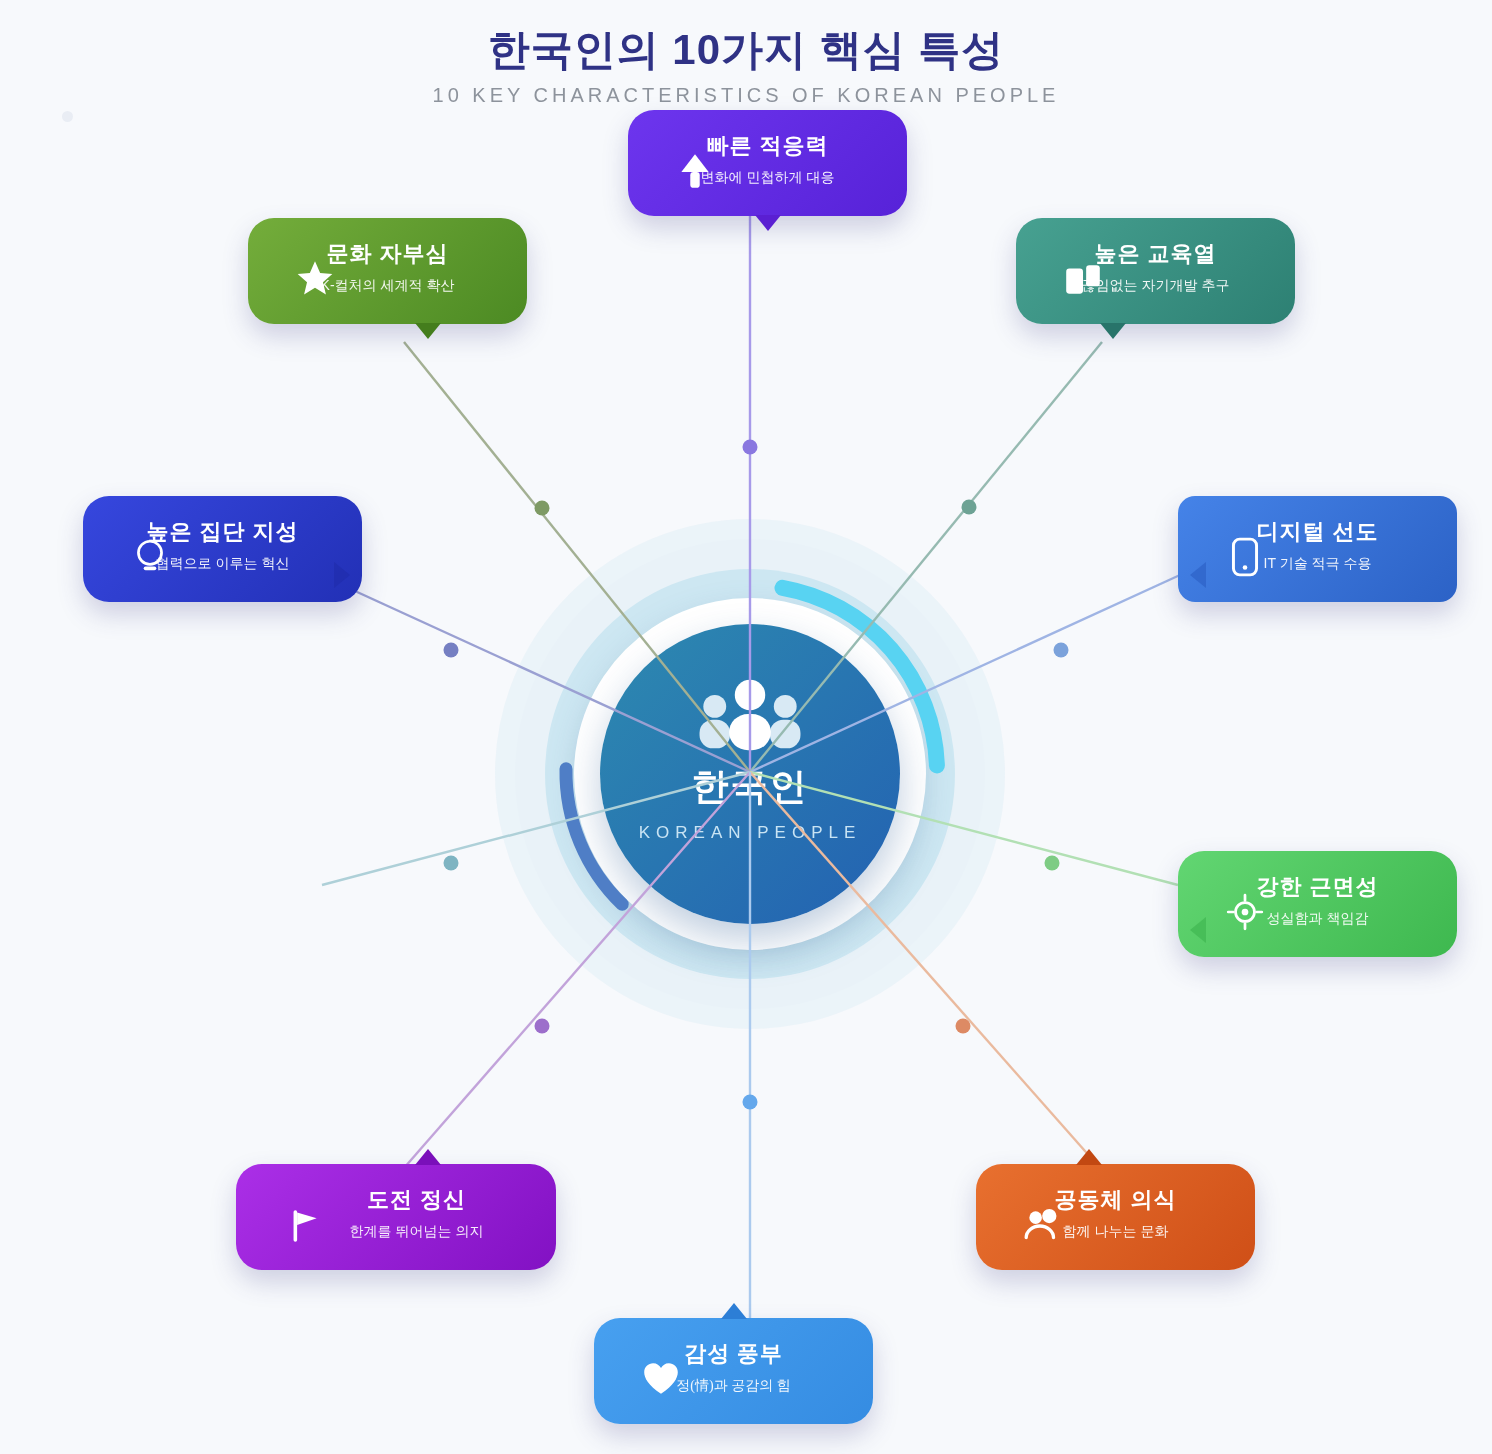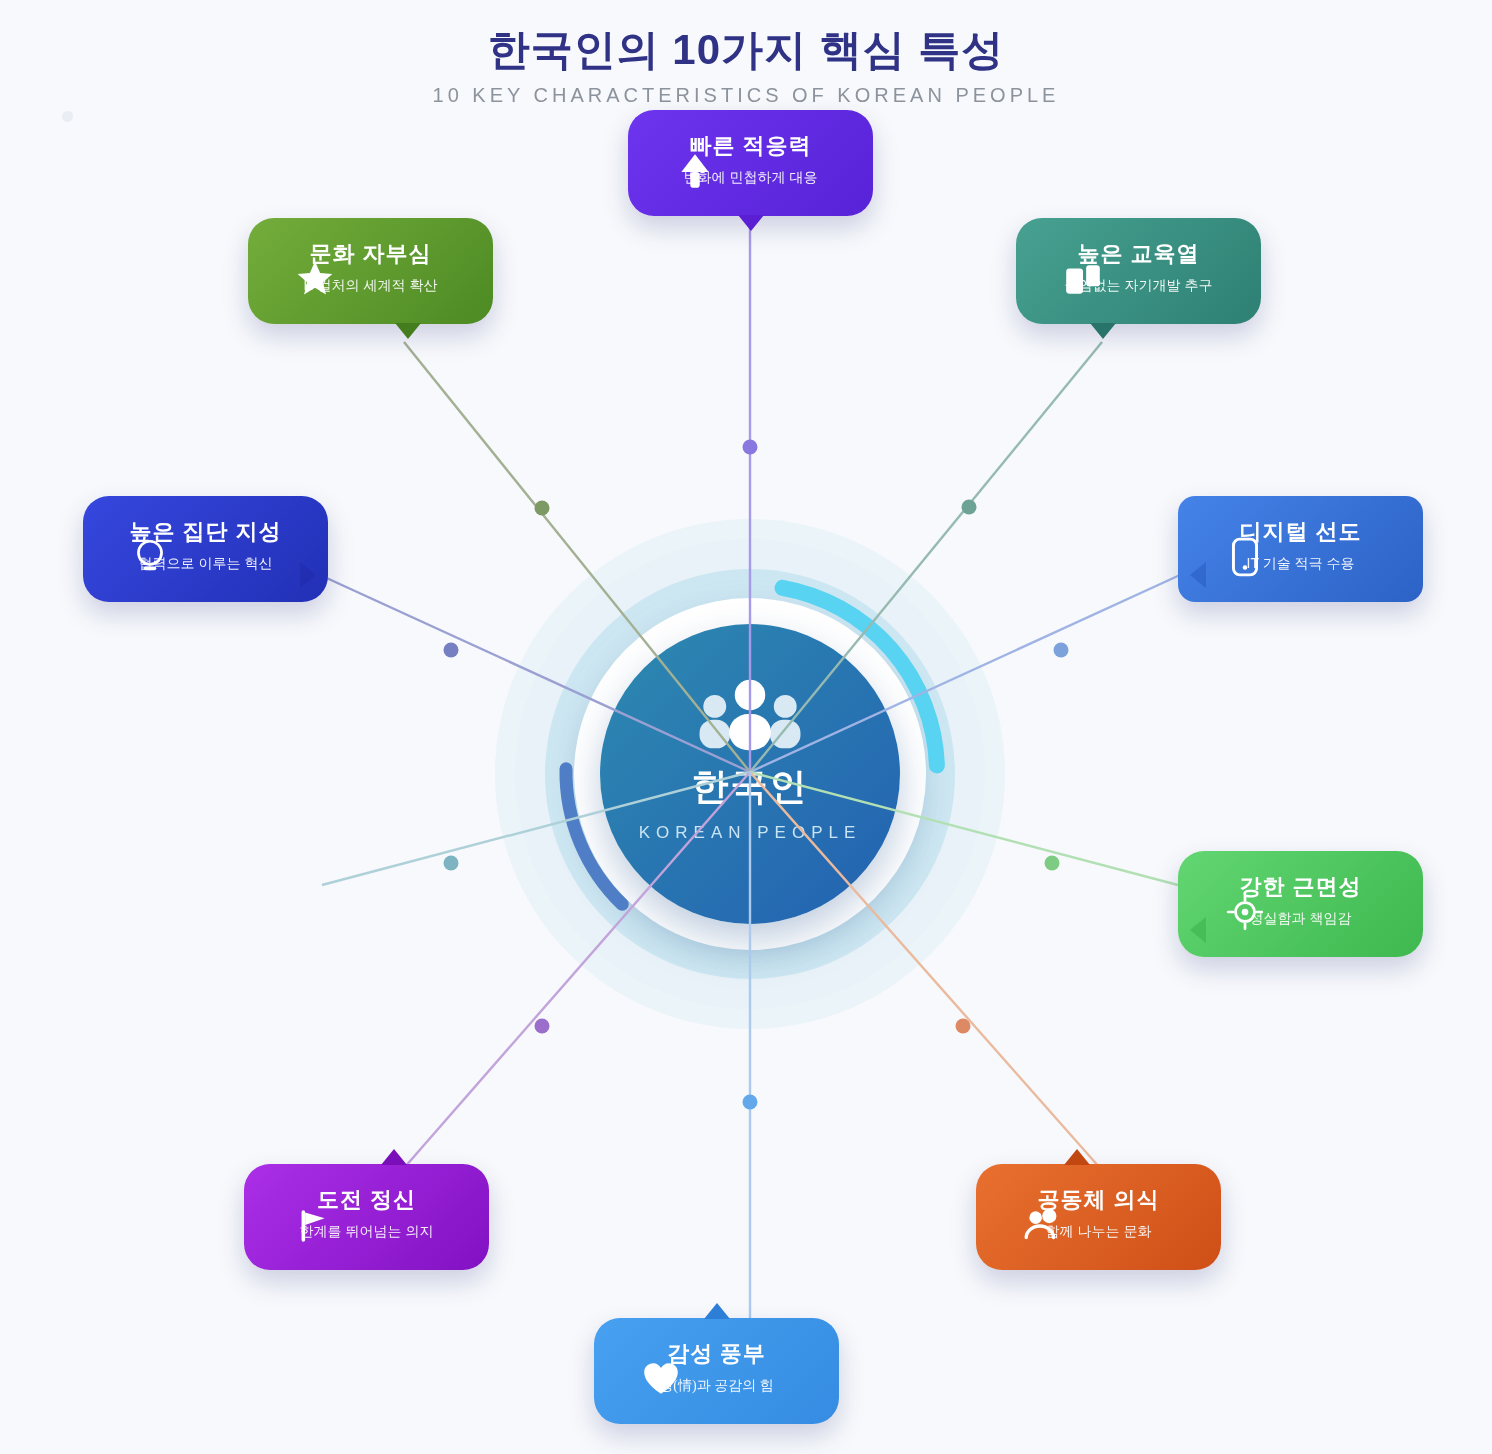--- a/index.html
+++ b/index.html
@@ -22,21 +22,21 @@
   #center-circle{left:600px;top:624px;width:300px;height:300px;
     background:linear-gradient(135deg,var(--cc1,#2d8ab0),var(--cc2,#2361b2));
     box-shadow:0 16px 36px rgba(30,80,140,0.28);
     display:flex;flex-direction:column;align-items:center;}
   .center-icon{margin-top:50px;width:124px;height:80px;}
   .center-title{font-size:37px;font-weight:bold;color:#ffffff;margin-top:8px;letter-spacing:2px;}
   .center-sub{font-size:17px;color:#c9e4f4;letter-spacing:6px;margin-top:11px;}
 
   #connectors{position:absolute;left:0;top:0;pointer-events:none;}
 
-  .card{position:absolute;width:245px;height:106px;border-radius:26px;
+  .card{position:absolute;width:279px;height:106px;border-radius:26px;
     background:linear-gradient(135deg,var(--c1,#888),var(--c2,#666));
     box-shadow:0 12px 26px rgba(60,60,130,0.22);
     color:#ffffff;text-align:center;}
   .card-title{margin-top:21px;font-size:22px;font-weight:bold;letter-spacing:1px;}
   .card-sub{margin-top:8px;font-size:14px;color:rgba(255,255,255,0.92);}
   .card-icon{position:absolute;left:46px;top:calc(58% - 21px);width:42px;height:42px;}
 
   .ptr{position:absolute;width:0;height:0;border:13px solid transparent;}
   .ptr-down{border-top:16px solid var(--pc,#444);border-bottom:none;bottom:-15px;}
   .ptr-up{border-bottom:16px solid var(--pc,#444);border-top:none;top:-15px;}
@@ -150,21 +150,21 @@
     <svg class="card-icon" viewBox="0 0 40 40">
       <circle cx="20" cy="20" r="9" fill="none" stroke="#fff" stroke-width="2.6"></circle>
       <circle cx="20" cy="20" r="3.2" fill="#fff"></circle>
       <path d="M20 4 V9 M20 31 V36 M4 20 H9 M31 20 H36" stroke="#fff" stroke-width="2.6" stroke-linecap="round"></path>
     </svg>
     <div class="card-title">강한 근면성</div>
     <div class="card-sub">성실함과 책임감</div>
     <span class="ptr ptr-left"></span>
   </div>
 
-  <div class="card" style="left: 244px; top: 1164px; --c1: #ab2fe7; --c2: #8211c3; --pc: #7a0fba;">
+  <div class="card" style="left: 236px; top: 1164px; padding-left: 41px; --c1: #ab2fe7; --c2: #8211c3; --pc: #7a0fba;">
     <svg class="card-icon" viewBox="0 0 40 40">
       <rect x="11" y="6" width="3.4" height="30" rx="1.7" fill="#fff"></rect>
       <path d="M14.4 8 L33 13.5 L14.4 20 Z" fill="#fff"></path>
     </svg>
     <div class="card-title">도전 정신</div>
     <div class="card-sub">한계를 뛰어넘는 의지</div>
     <span class="ptr ptr-up" style="left:56%;"></span>
   </div>
 
   <div class="card" style="left: 976px; top: 1164px; --c1: #e8702f; --c2: #cf4f17; --pc: #c24812;">

